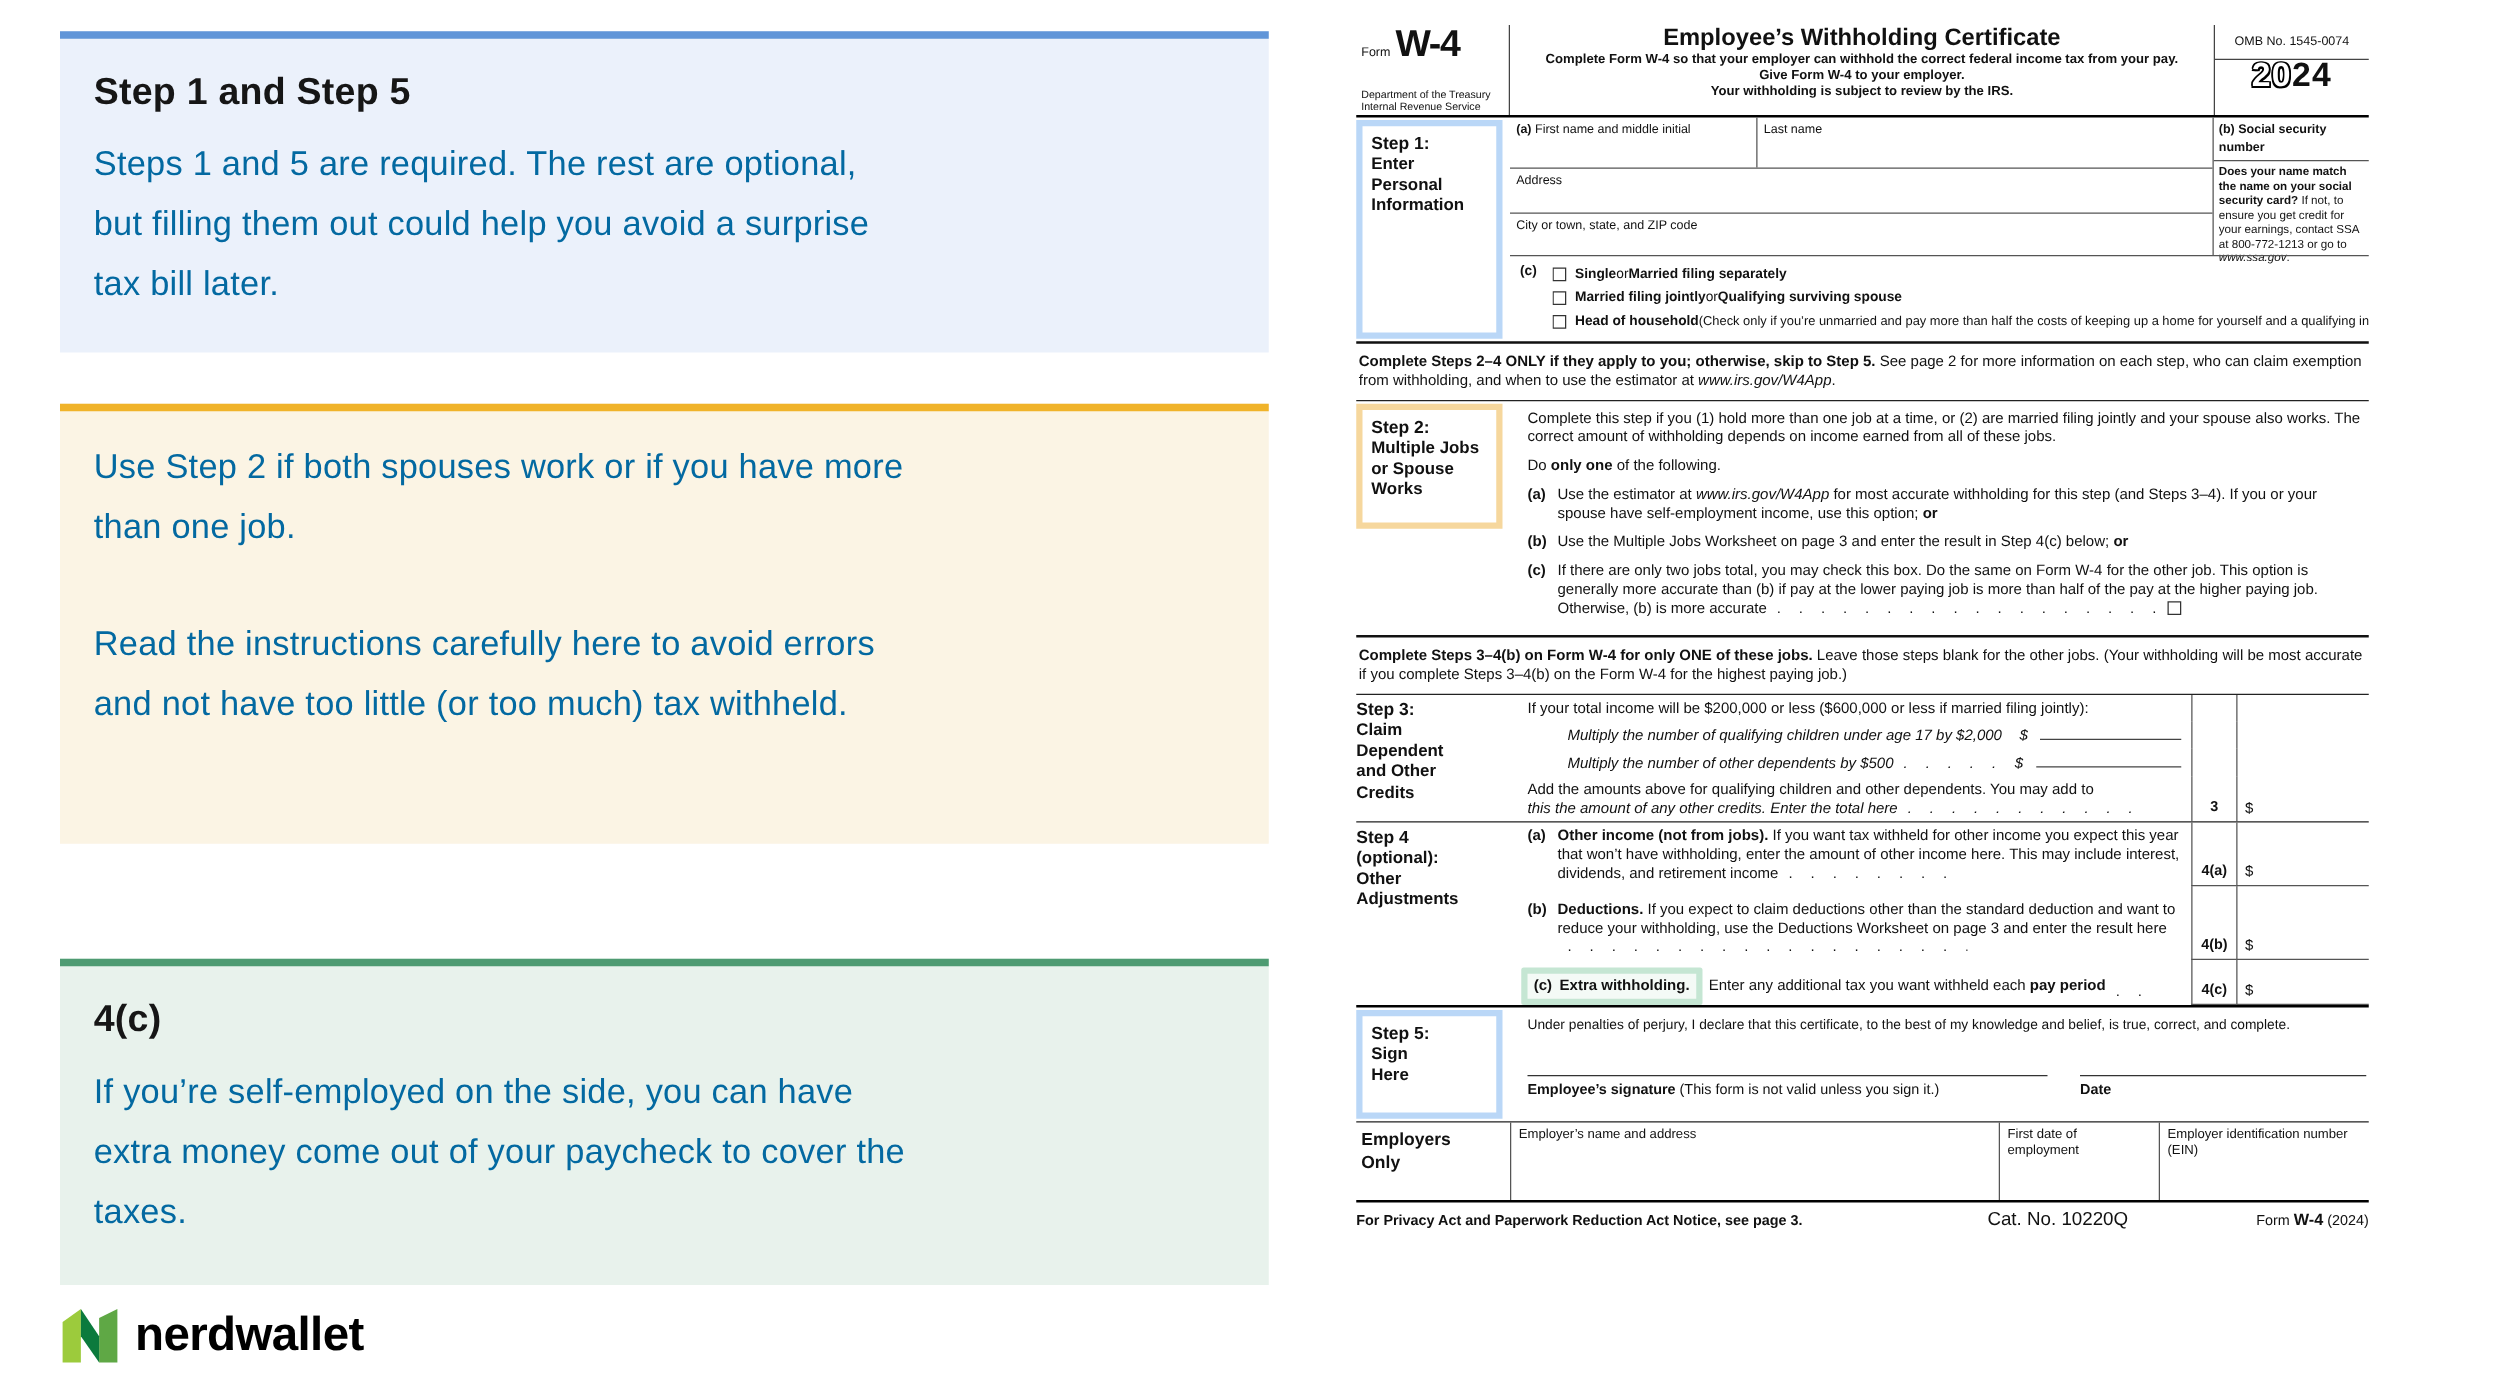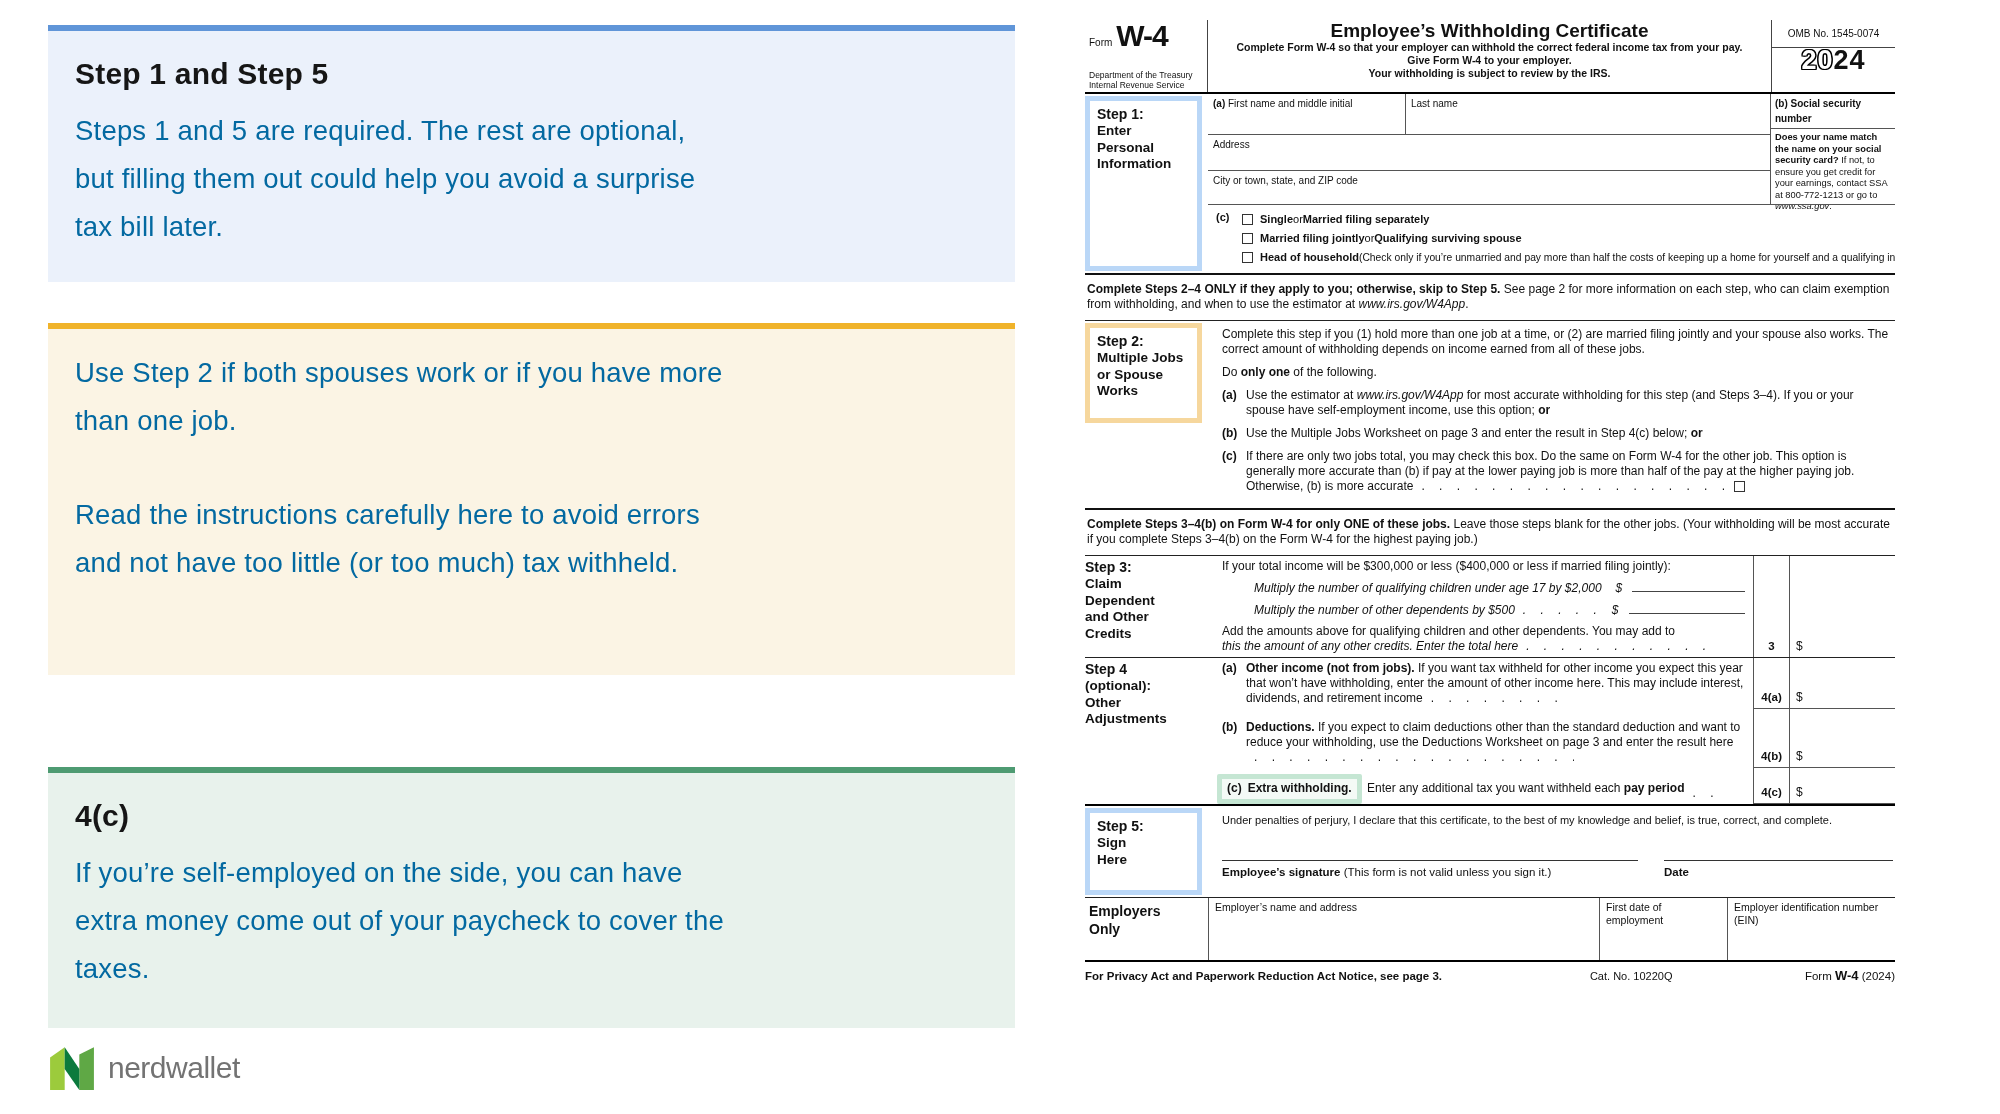--- a/index.html
+++ b/index.html
@@ -10,21 +10,21 @@
   .c1{top:25px;height:257px;background:#EBF1FB;border-top:6px solid #6095D8;}
   .c2{top:323px;height:352px;background:#FBF4E4;border-top:6px solid #F0B32A;}
   .c3{top:767px;height:261px;background:#E8F2EC;border-top:6px solid #4E9B72;}
   .callout h2{margin:6px 0 16px;font-size:30px;color:#161616;letter-spacing:.2px;font-family:"Liberation Sans",sans-serif;}
   .callout p{margin:0;font-size:27.5px;line-height:48px;font-weight:300;color:#0369a1;letter-spacing:.2px;}
   .c2 p.first{margin-bottom:46px;}
 
   
   .logo{position:absolute;left:48px;top:1044px;display:flex;align-items:center;}
   .logo svg{margin-right:12px;}
-  .logotext{font-size:30px;font-weight:normal;color:#737373;letter-spacing:-.5px;}
+  .logotext{font-size:38px;font-weight:bold;color:#000000;letter-spacing:-.5px;}
 
   
   .form{position:absolute;left:1085px;top:20px;width:810px;color:#111;font-size:12px;line-height:15px;}
   .form *{box-sizing:border-box;}
   .blk{display:flex;align-items:stretch;}
   .bb25{border-bottom:2.5px solid #000;}
   .bb2{border-bottom:2px solid #111;}
   .bb15{border-bottom:1.5px solid #222;}
   .bl{border-left:1px solid #555;}
   .bt{border-top:1px solid #555;}
@@ -107,21 +107,21 @@
   .siggap{width:26px;}
   .dateline{flex:1;border-top:1.5px solid #333;padding-top:4px;font-weight:bold;font-size:11.5px;}
 
   .empblk{height:64px;}
   .emp-lbl{width:123px;flex-shrink:0;padding:4px 4px;}
   .empcell{font-size:10.5px;padding:3px 6px;line-height:12.5px;}
   .w135{width:128px;flex-shrink:0;}
   .w175{width:168px;flex-shrink:0;}
 
   .ffoot{display:flex;padding-top:6px;font-size:11.5px;align-items:baseline;}
-  .fcat{width:215px;font-size:11px;}
+  .fcat{width:215px;font-size:15px;}
   .fright{text-align:right;}
   .fw4{font-size:13px;font-weight:900;}
   b{font-weight:bold;}
 </style>
 </head>
 <body>
 
 <div class="page">
 
   <div class="callout c1">
@@ -255,21 +255,21 @@
     <div class="blk bb15">
       <div class="lblcol">
         <div class="slab">Step 3:</div>
         <div class="ssub">Claim</div>
         <div class="ssub">Dependent</div>
         <div class="ssub">and Other</div>
         <div class="ssub">Credits</div>
       </div>
       <div class="s34body">
         <div class="s34row">
-            <div class="s34t">If your total income will be $300,000 or less ($400,000 or less if married filing jointly):</div>
+            <div class="s34t">If your total income will be $200,000 or less ($600,000 or less if married filing jointly):</div>
             <div class="ncol"></div>
             <div class="ccol"></div>
           </div>
         <div class="s34row">
             <div class="s34t ind flexrow">
               <span>Multiply the number of qualifying children under age 17 by $2,000</span>
               <span class="cur">$</span>
               <span class="fill"></span>
             </div>
             <div class="ncol"></div>

